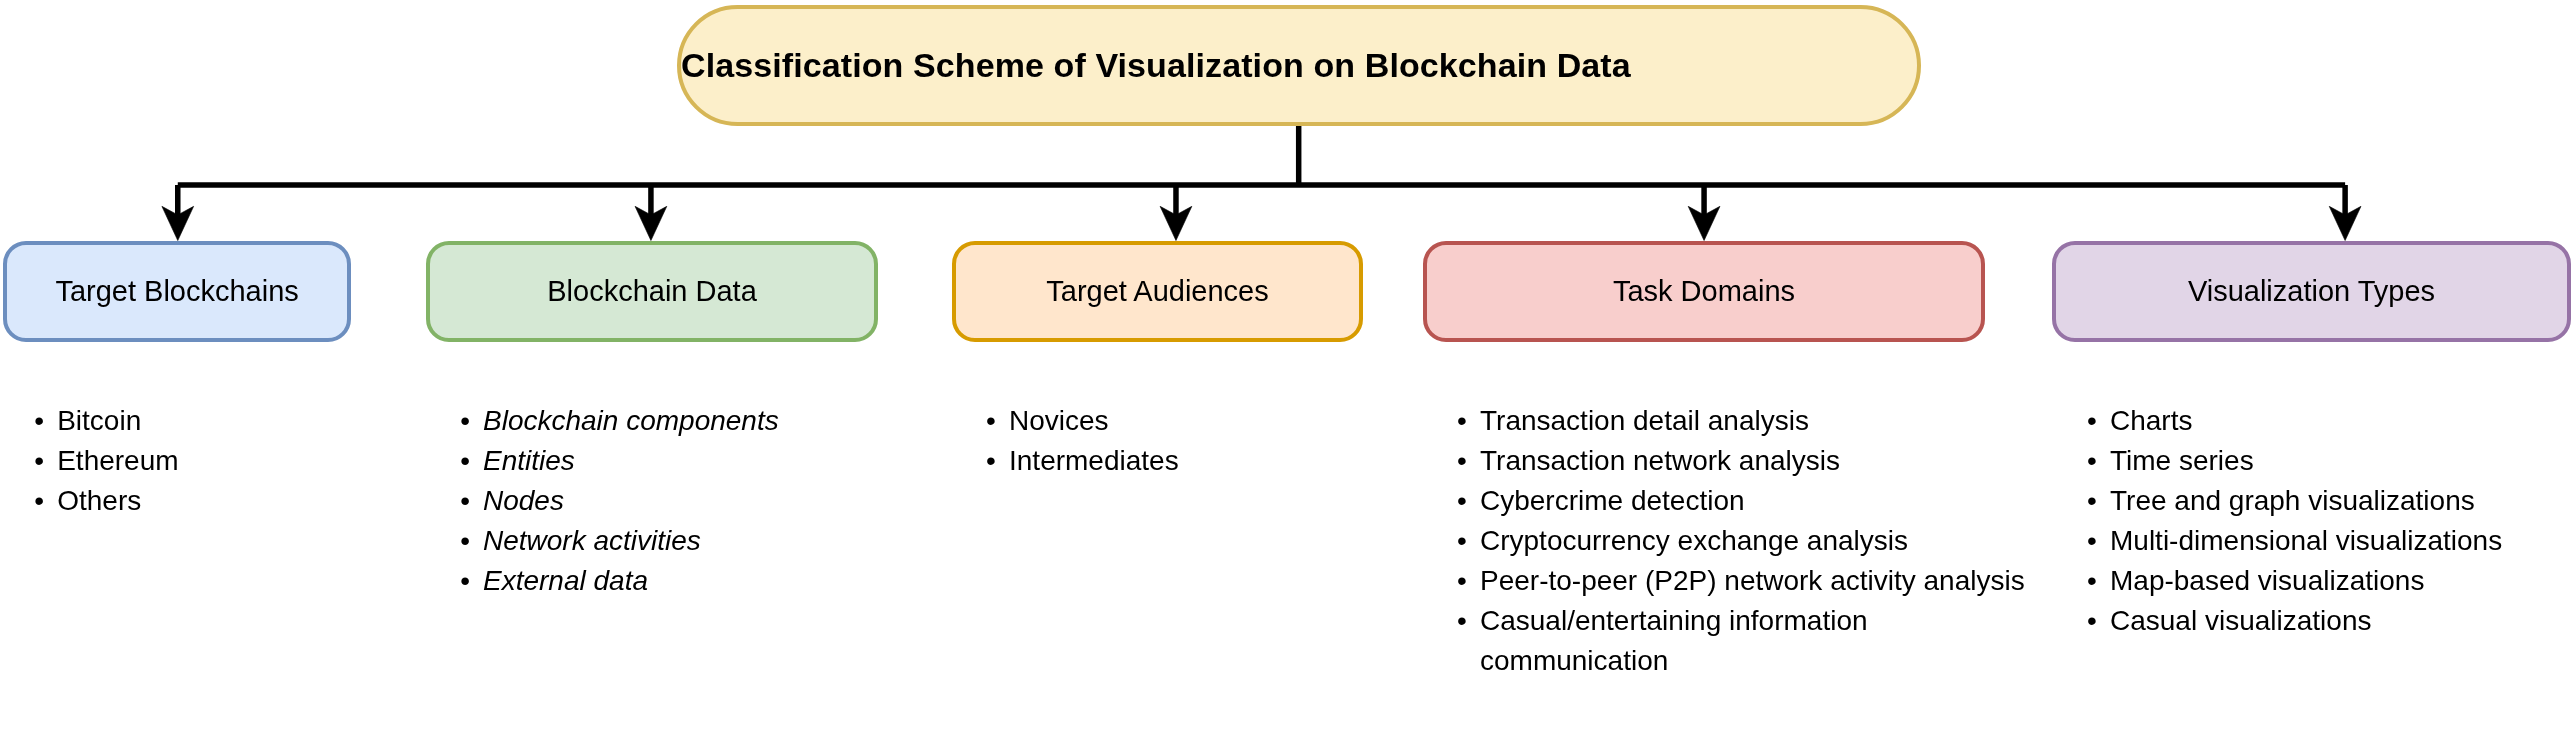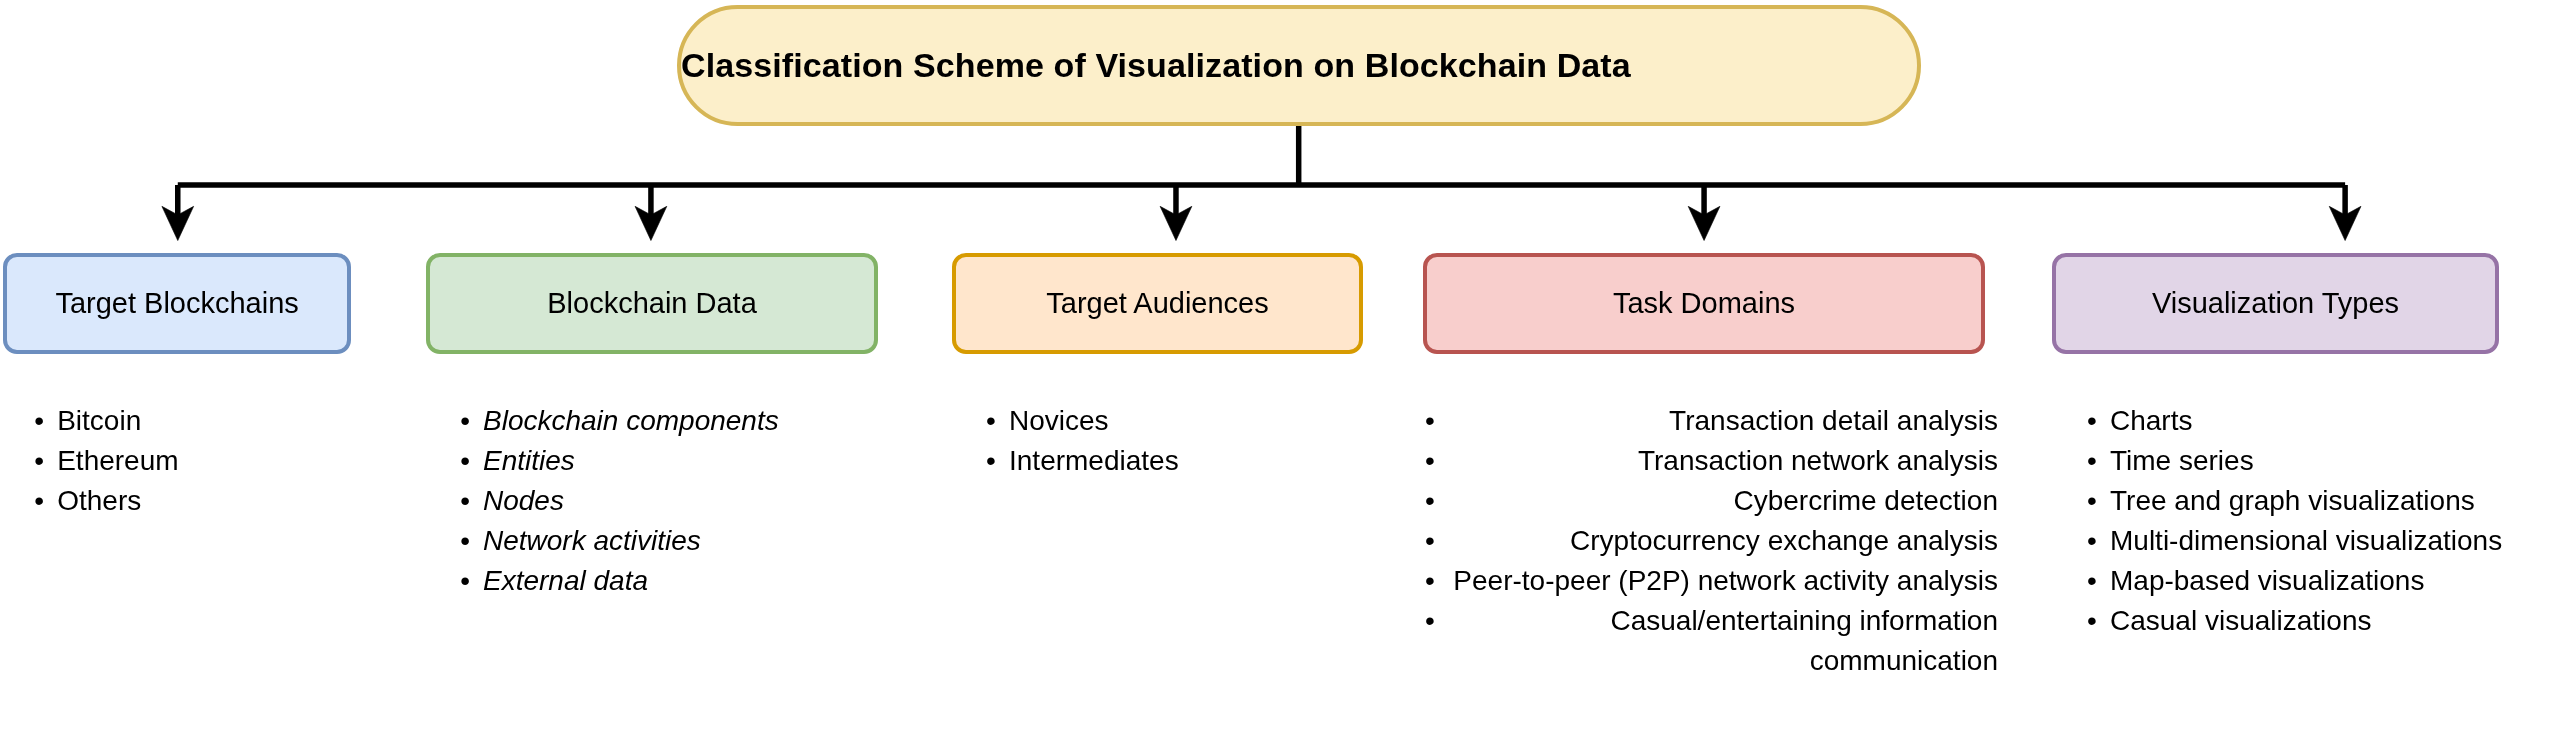--- a/index.html
+++ b/index.html
@@ -56,25 +56,25 @@
     text-align: center;
     line-height: 1.15;
   }
 
   
   .cat-box {
     position: absolute;
     box-sizing: border-box;
     border-width: 4.3px;
     border-style: solid;
-    border-radius: 14px;
+    border-radius: 23px;
     display: flex;
     align-items: center;
     justify-content: center;
-    top: 253px;
+    top: 241px;
     height: 101px;
   }
   .cat-box .cat-label {
     font-size: 29px;
     color: #000000;
     text-align: center;
     line-height: 1.15;
   }
 
   
@@ -159,30 +159,30 @@
     <span class="cat-label">Target Audiences</span>
   </div>
   <ul class="bullet-list" style="left:961px; width:440px;">
     <li>Novices</li>
     <li>Intermediates</li>
   </ul>
 
   <div class="cat-box" id="cat-3" style="left: 1423px; width: 562px; background: rgb(248, 206, 204); border-color: rgb(184, 84, 80);">
     <span class="cat-label">Task Domains</span>
   </div>
-  <ul class="bullet-list" style="left:1400px; width:550px;text-align:right;">
+  <ul class="bullet-list" style="left:1432px; width:550px;">
     <li>Transaction detail analysis</li>
     <li>Transaction network analysis</li>
     <li>Cybercrime detection</li>
     <li>Cryptocurrency exchange analysis</li>
     <li>Peer-to-peer (P2P) network activity analysis</li>
     <li>Casual/entertaining information communication</li>
   </ul>
 
-  <div class="cat-box" id="cat-4" style="left: 2052px; width: 447px; background: rgb(225, 213, 231); border-color: rgb(150, 115, 166);">
+  <div class="cat-box" id="cat-4" style="left: 2052px; width: 519px; background: rgb(225, 213, 231); border-color: rgb(150, 115, 166);">
     <span class="cat-label">Visualization Types</span>
   </div>
   <ul class="bullet-list" style="left:2062px; width:495px;">
     <li>Charts</li>
     <li>Time series</li>
     <li>Tree and graph visualizations</li>
     <li>Multi-dimensional visualizations</li>
     <li>Map-based visualizations</li>
     <li>Casual visualizations</li>
   </ul>

